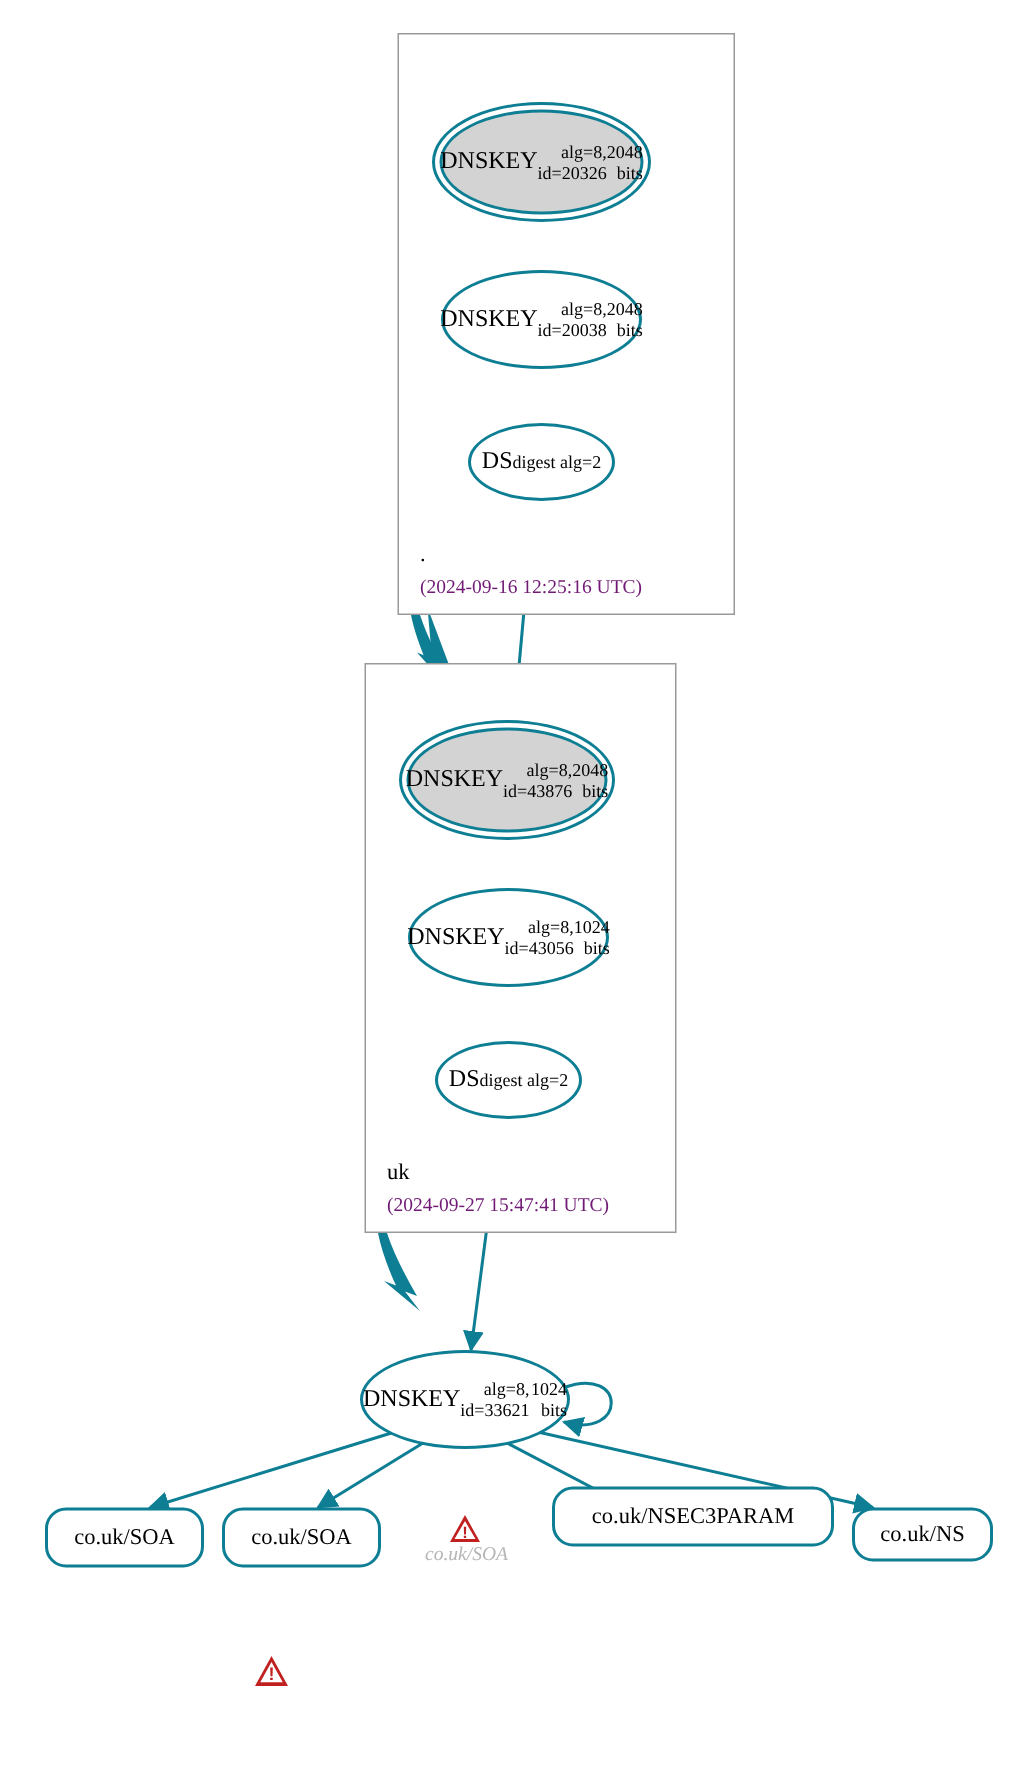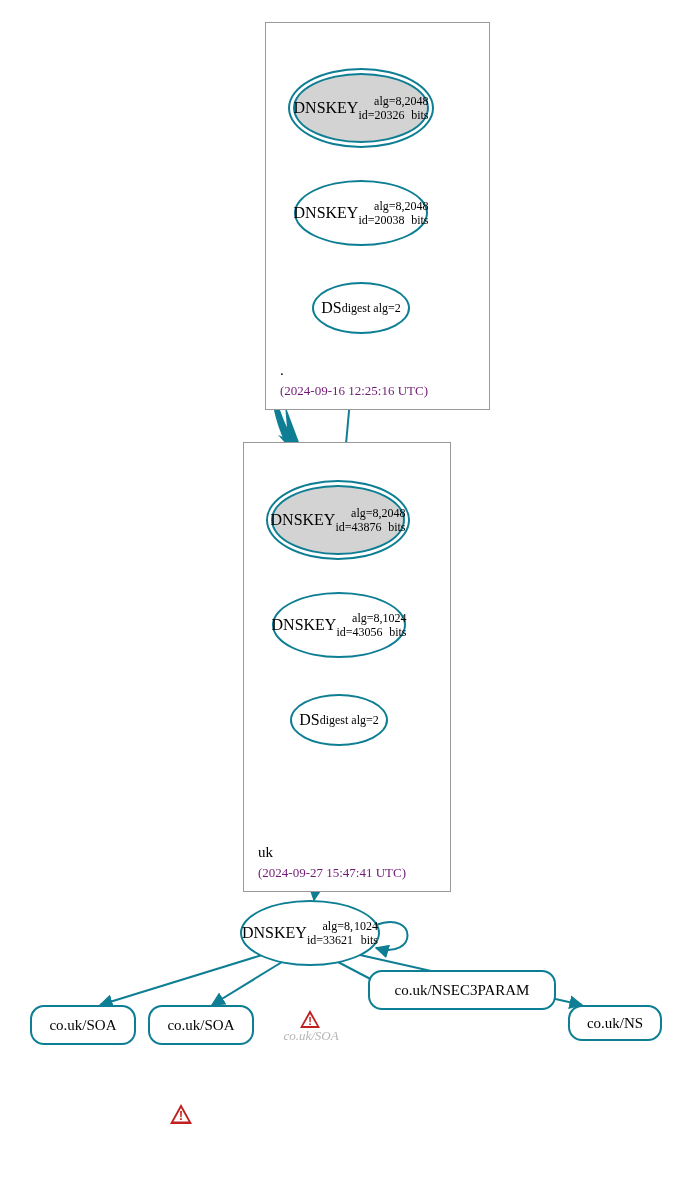--- a/index.html
+++ b/index.html
@@ -149,21 +149,21 @@
     <div class="title">DNSKEY</div>
     <div class="sub">alg=8, id=20038</div>
     <div class="sub">2048 bits</div>
   </div>
 
   <div class="node ellipse" style="left:312px; top:282px; width:98px; height:52px;">
     <div class="title">DS</div>
     <div class="sub">digest alg=2</div>
   </div>
 
-  <div class="zone" style="left:243px; top:442px; width:208px; height:450px;padding-left:23px;">
+  <div class="zone" style="left:243px; top:442px; width:208px; height:380px;padding-left:23px;">
     <div class="zone-label" style="bottom:30px;">uk</div>
     <div class="zone-date" style="bottom:10px;">(2024-09-27 15:47:41 UTC)</div>
   </div>
 
   <div class="ksk-outer" style="left:266px; top:480px; width:144px; height:80px;"></div>
   <div class="node ellipse ksk-fill" style="left:271px; top:485px; width:134px; height:70px;">
     <div class="title">DNSKEY</div>
     <div class="sub">alg=8, id=43876</div>
     <div class="sub">2048 bits</div>
   </div>
@@ -188,20 +188,20 @@
 
   <div class="node rrect" style="left:30px; top:1005px; width:106px; height:40px;">
     <span class="leaf-label">co.uk/SOA</span>
   </div>
   <div class="node rrect" style="left:148px; top:1005px; width:106px; height:40px;">
     <span class="leaf-label">co.uk/SOA</span>
   </div>
   <div class="warn-node" style="left:268px; top:1028px; width:86px;">
     <div class="warn-sub">co.uk/SOA</div>
   </div>
-  <div class="node rrect" style="left:368px; top:970px; width:188px; height:40px;">
+  <div class="node rrect" style="left:368px; top:991px; width:188px; height:40px;">
     <span class="leaf-label">co.uk/NSEC3PARAM</span>
   </div>
   <div class="node rrect" style="left:568px; top:1005px; width:94px; height:36px;">
     <span class="leaf-label">co.uk/NS</span>
   </div>
 
 </div>
 
 </body></html>

